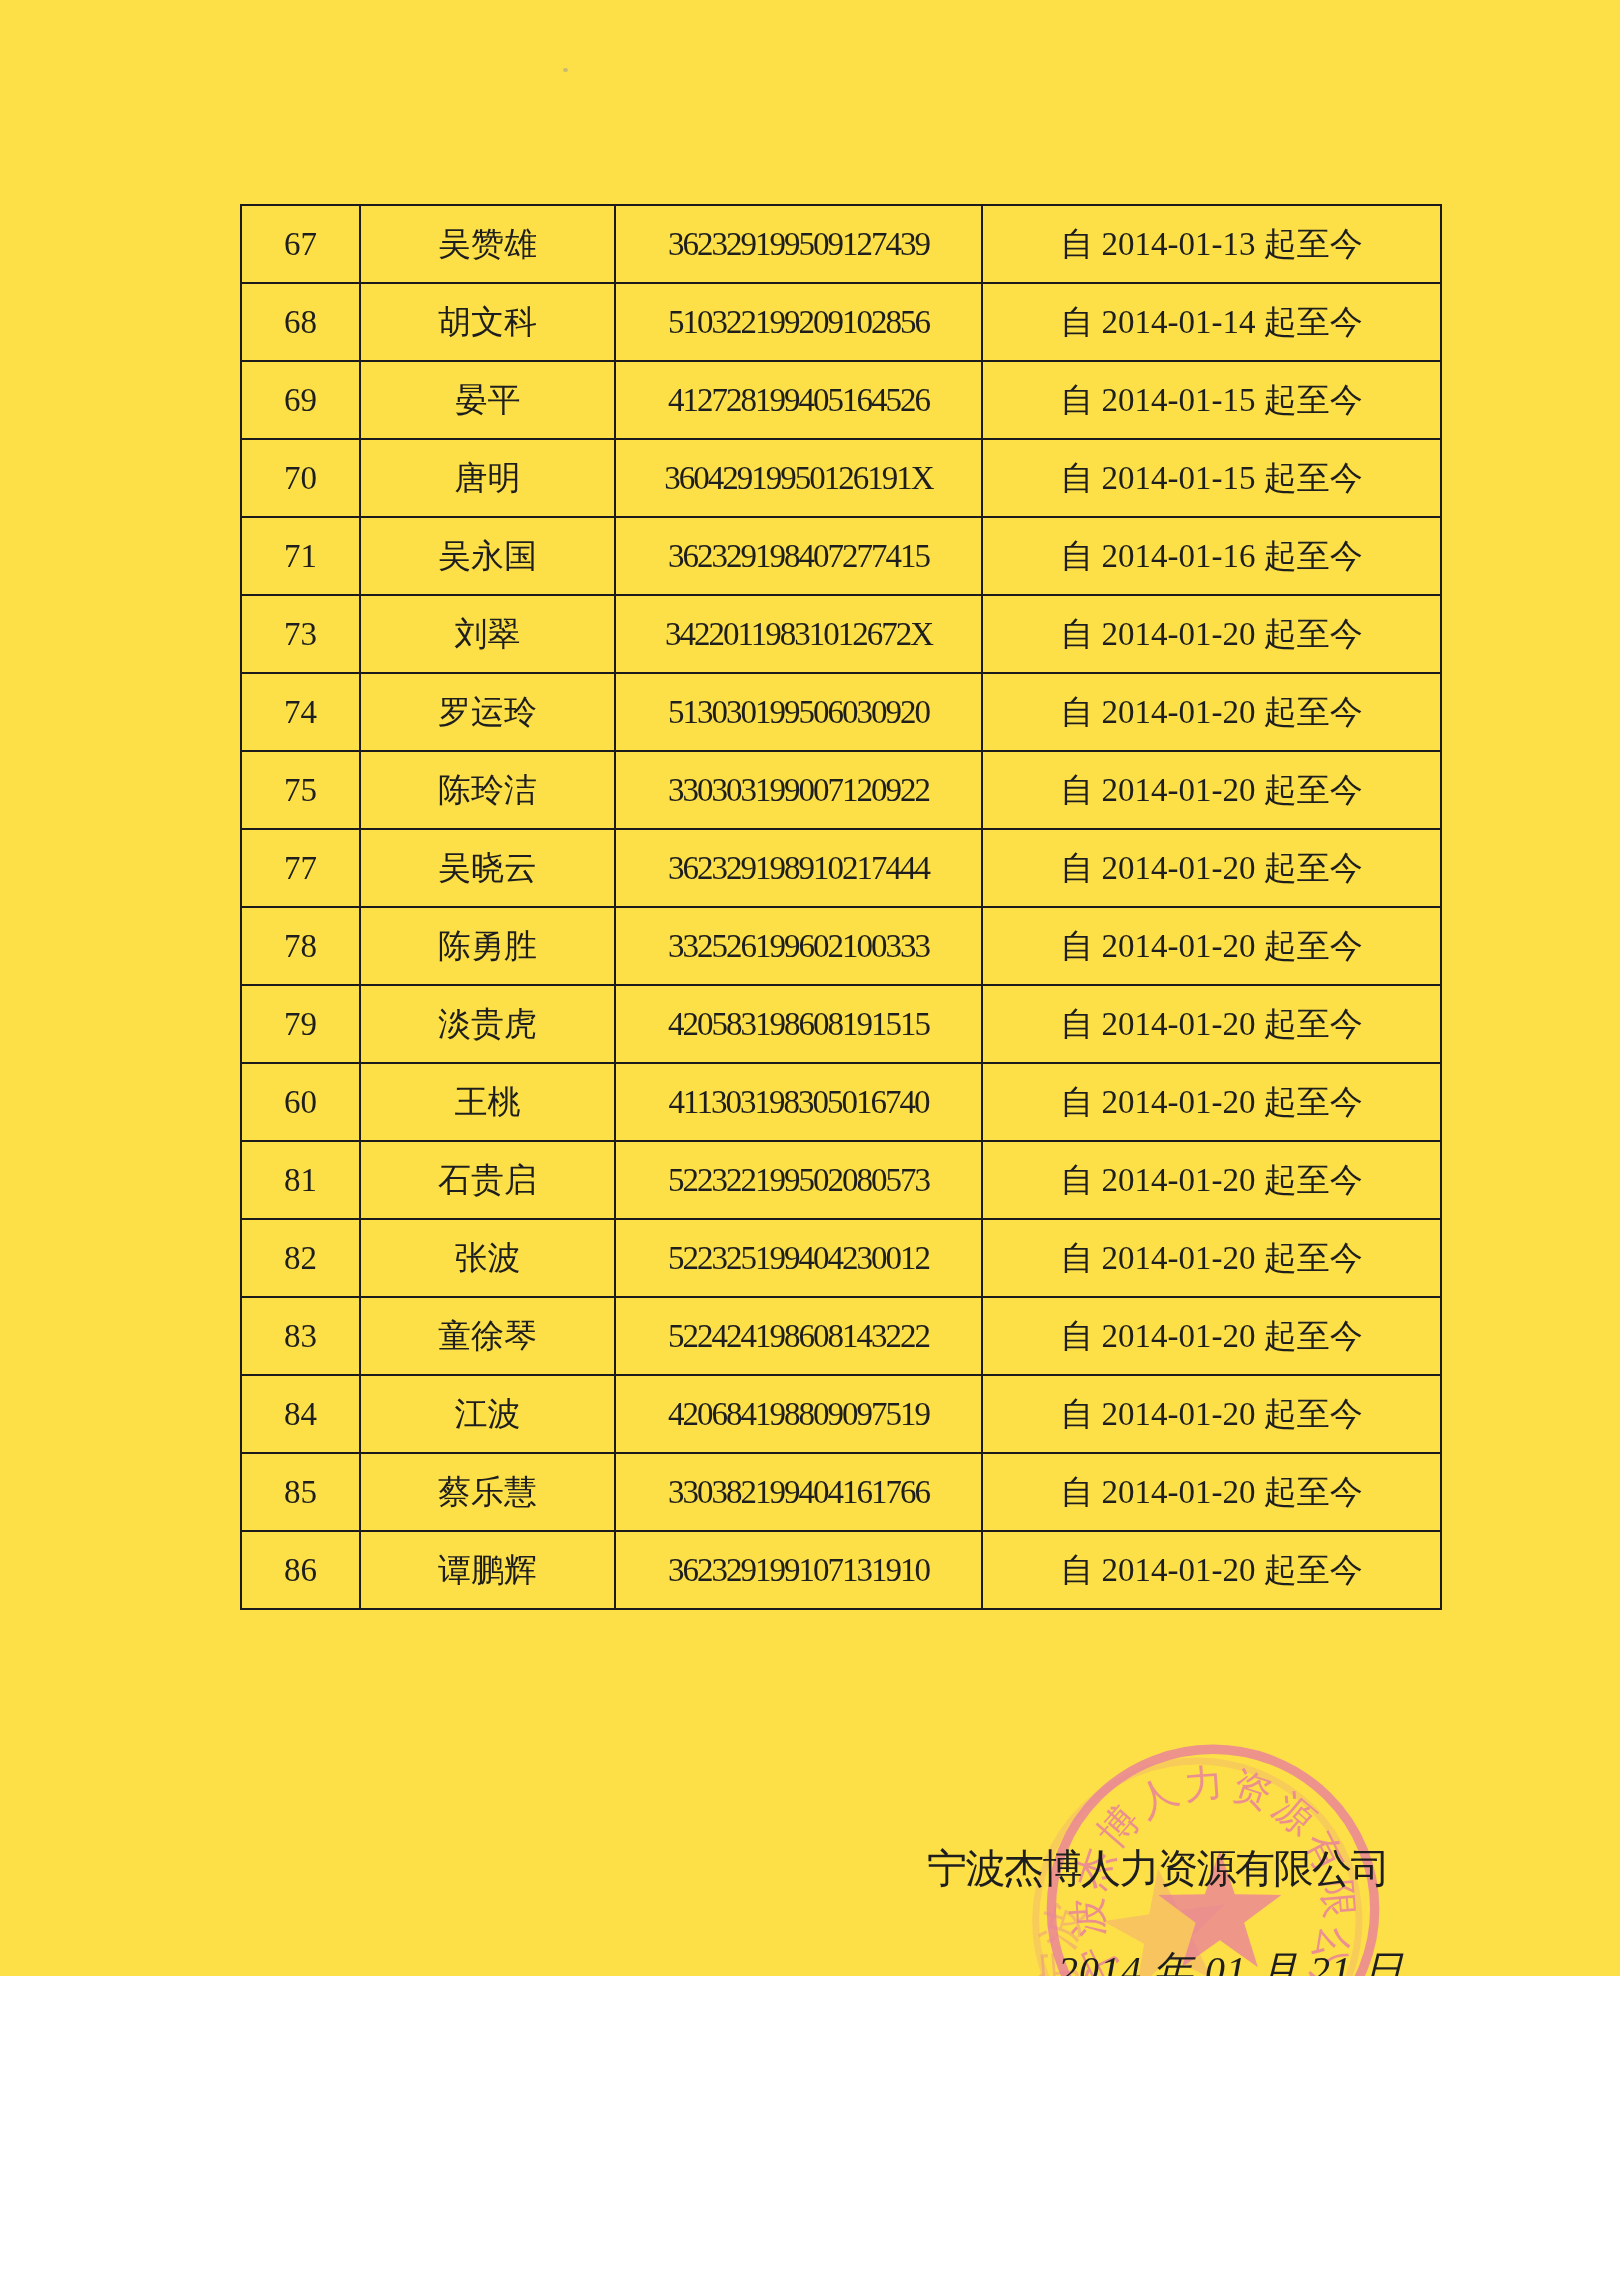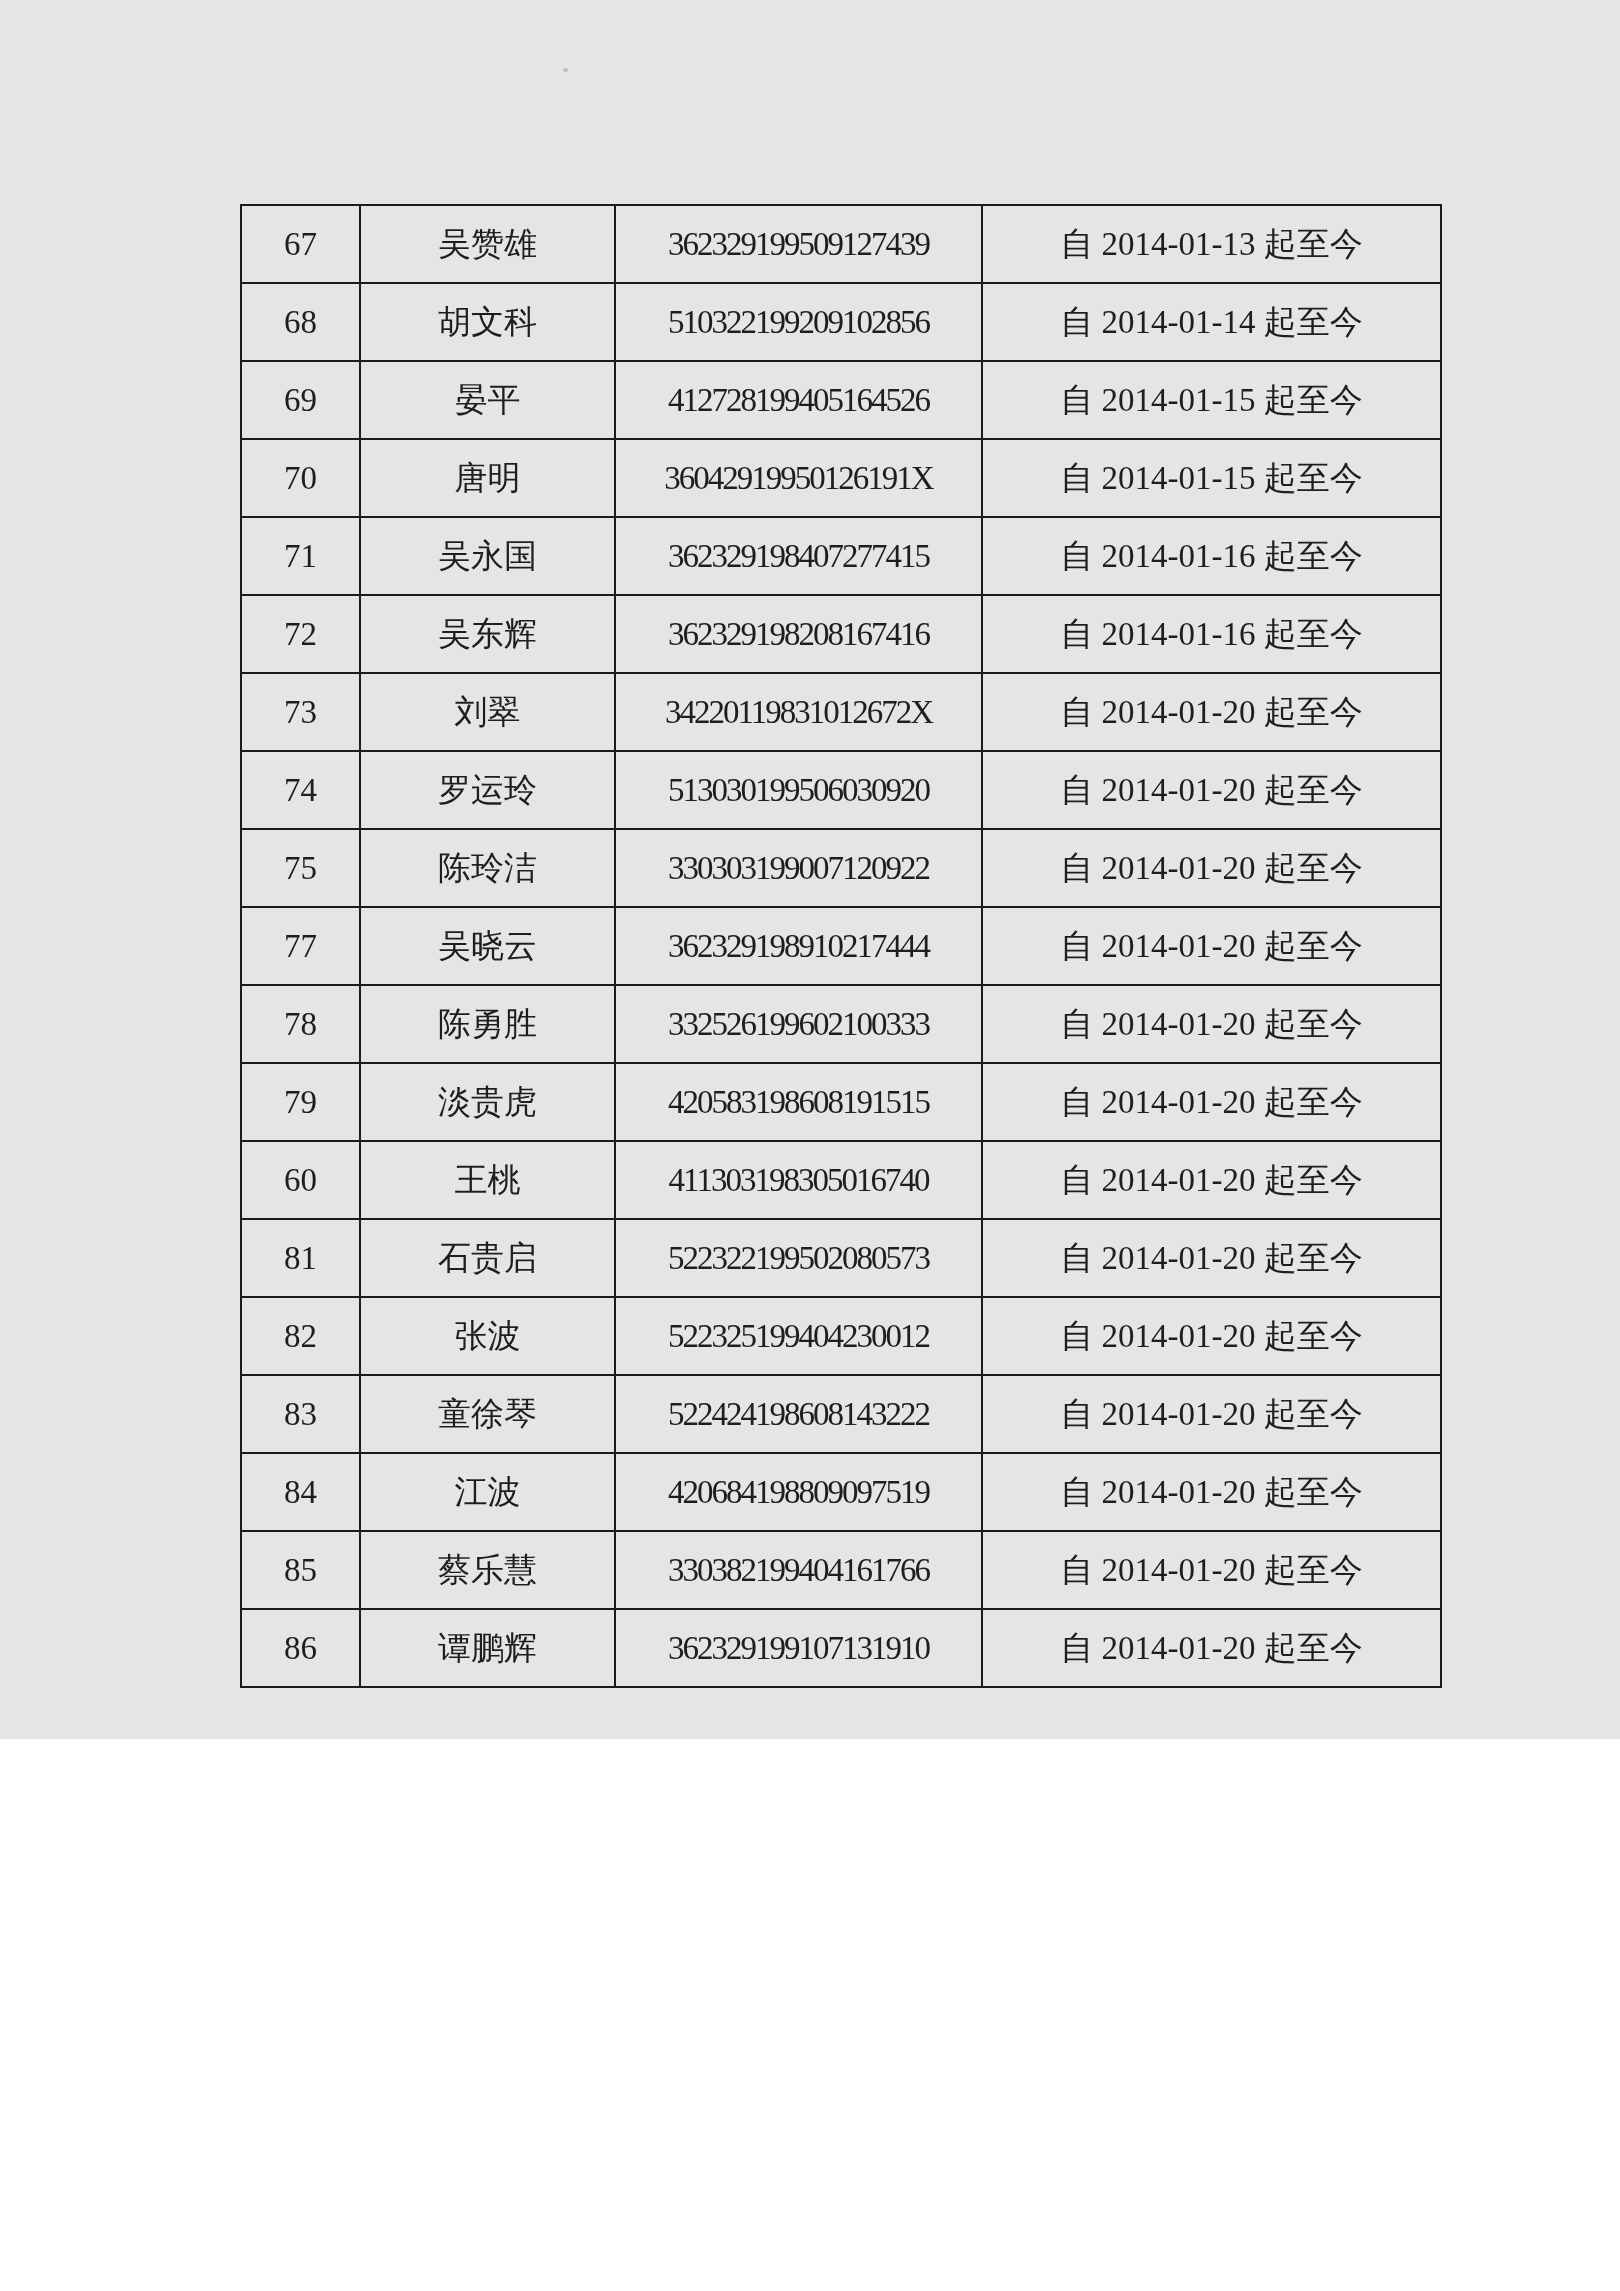--- a/index.html
+++ b/index.html
@@ -1,19 +1,19 @@
 <!DOCTYPE html>
 <html style="--seal-color: #e87f9e;"><head>
 <meta charset="utf-8">
 <style>
   html,body{margin:0;padding:0;background:#ffffff;}
   .page{
     position:relative;
-    width:1620px;height:1739px;
-    background:#e5e5e5;
+    width:1620px;height:1976px;
+    background:#fde047;
     font-family:"Liberation Serif","DejaVu Serif",serif;
     color:#1e1e1e;
     overflow:hidden;
   }
   
   table.roster{
     position:absolute;left:240px;top:204px;
     width:1199px;
     border-collapse:collapse;
     table-layout:fixed;
@@ -130,26 +130,20 @@
       <td><span>自 2014-01-15 起至今</span></td>
     </tr>
 
     <tr>
       <td><span>71</span></td>
       <td><span>吴永国</span></td>
       <td class="id"><span>362329198407277415</span></td>
       <td><span>自 2014-01-16 起至今</span></td>
     </tr>
 
-    <tr>
-      <td><span>72</span></td>
-      <td><span>吴东辉</span></td>
-      <td class="id"><span>362329198208167416</span></td>
-      <td><span>自 2014-01-16 起至今</span></td>
-    </tr>
 
     <tr>
       <td><span>73</span></td>
       <td><span>刘翠</span></td>
       <td class="id"><span>34220119831012672X</span></td>
       <td><span>自 2014-01-20 起至今</span></td>
     </tr>
 
     <tr>
       <td><span>74</span></td>

